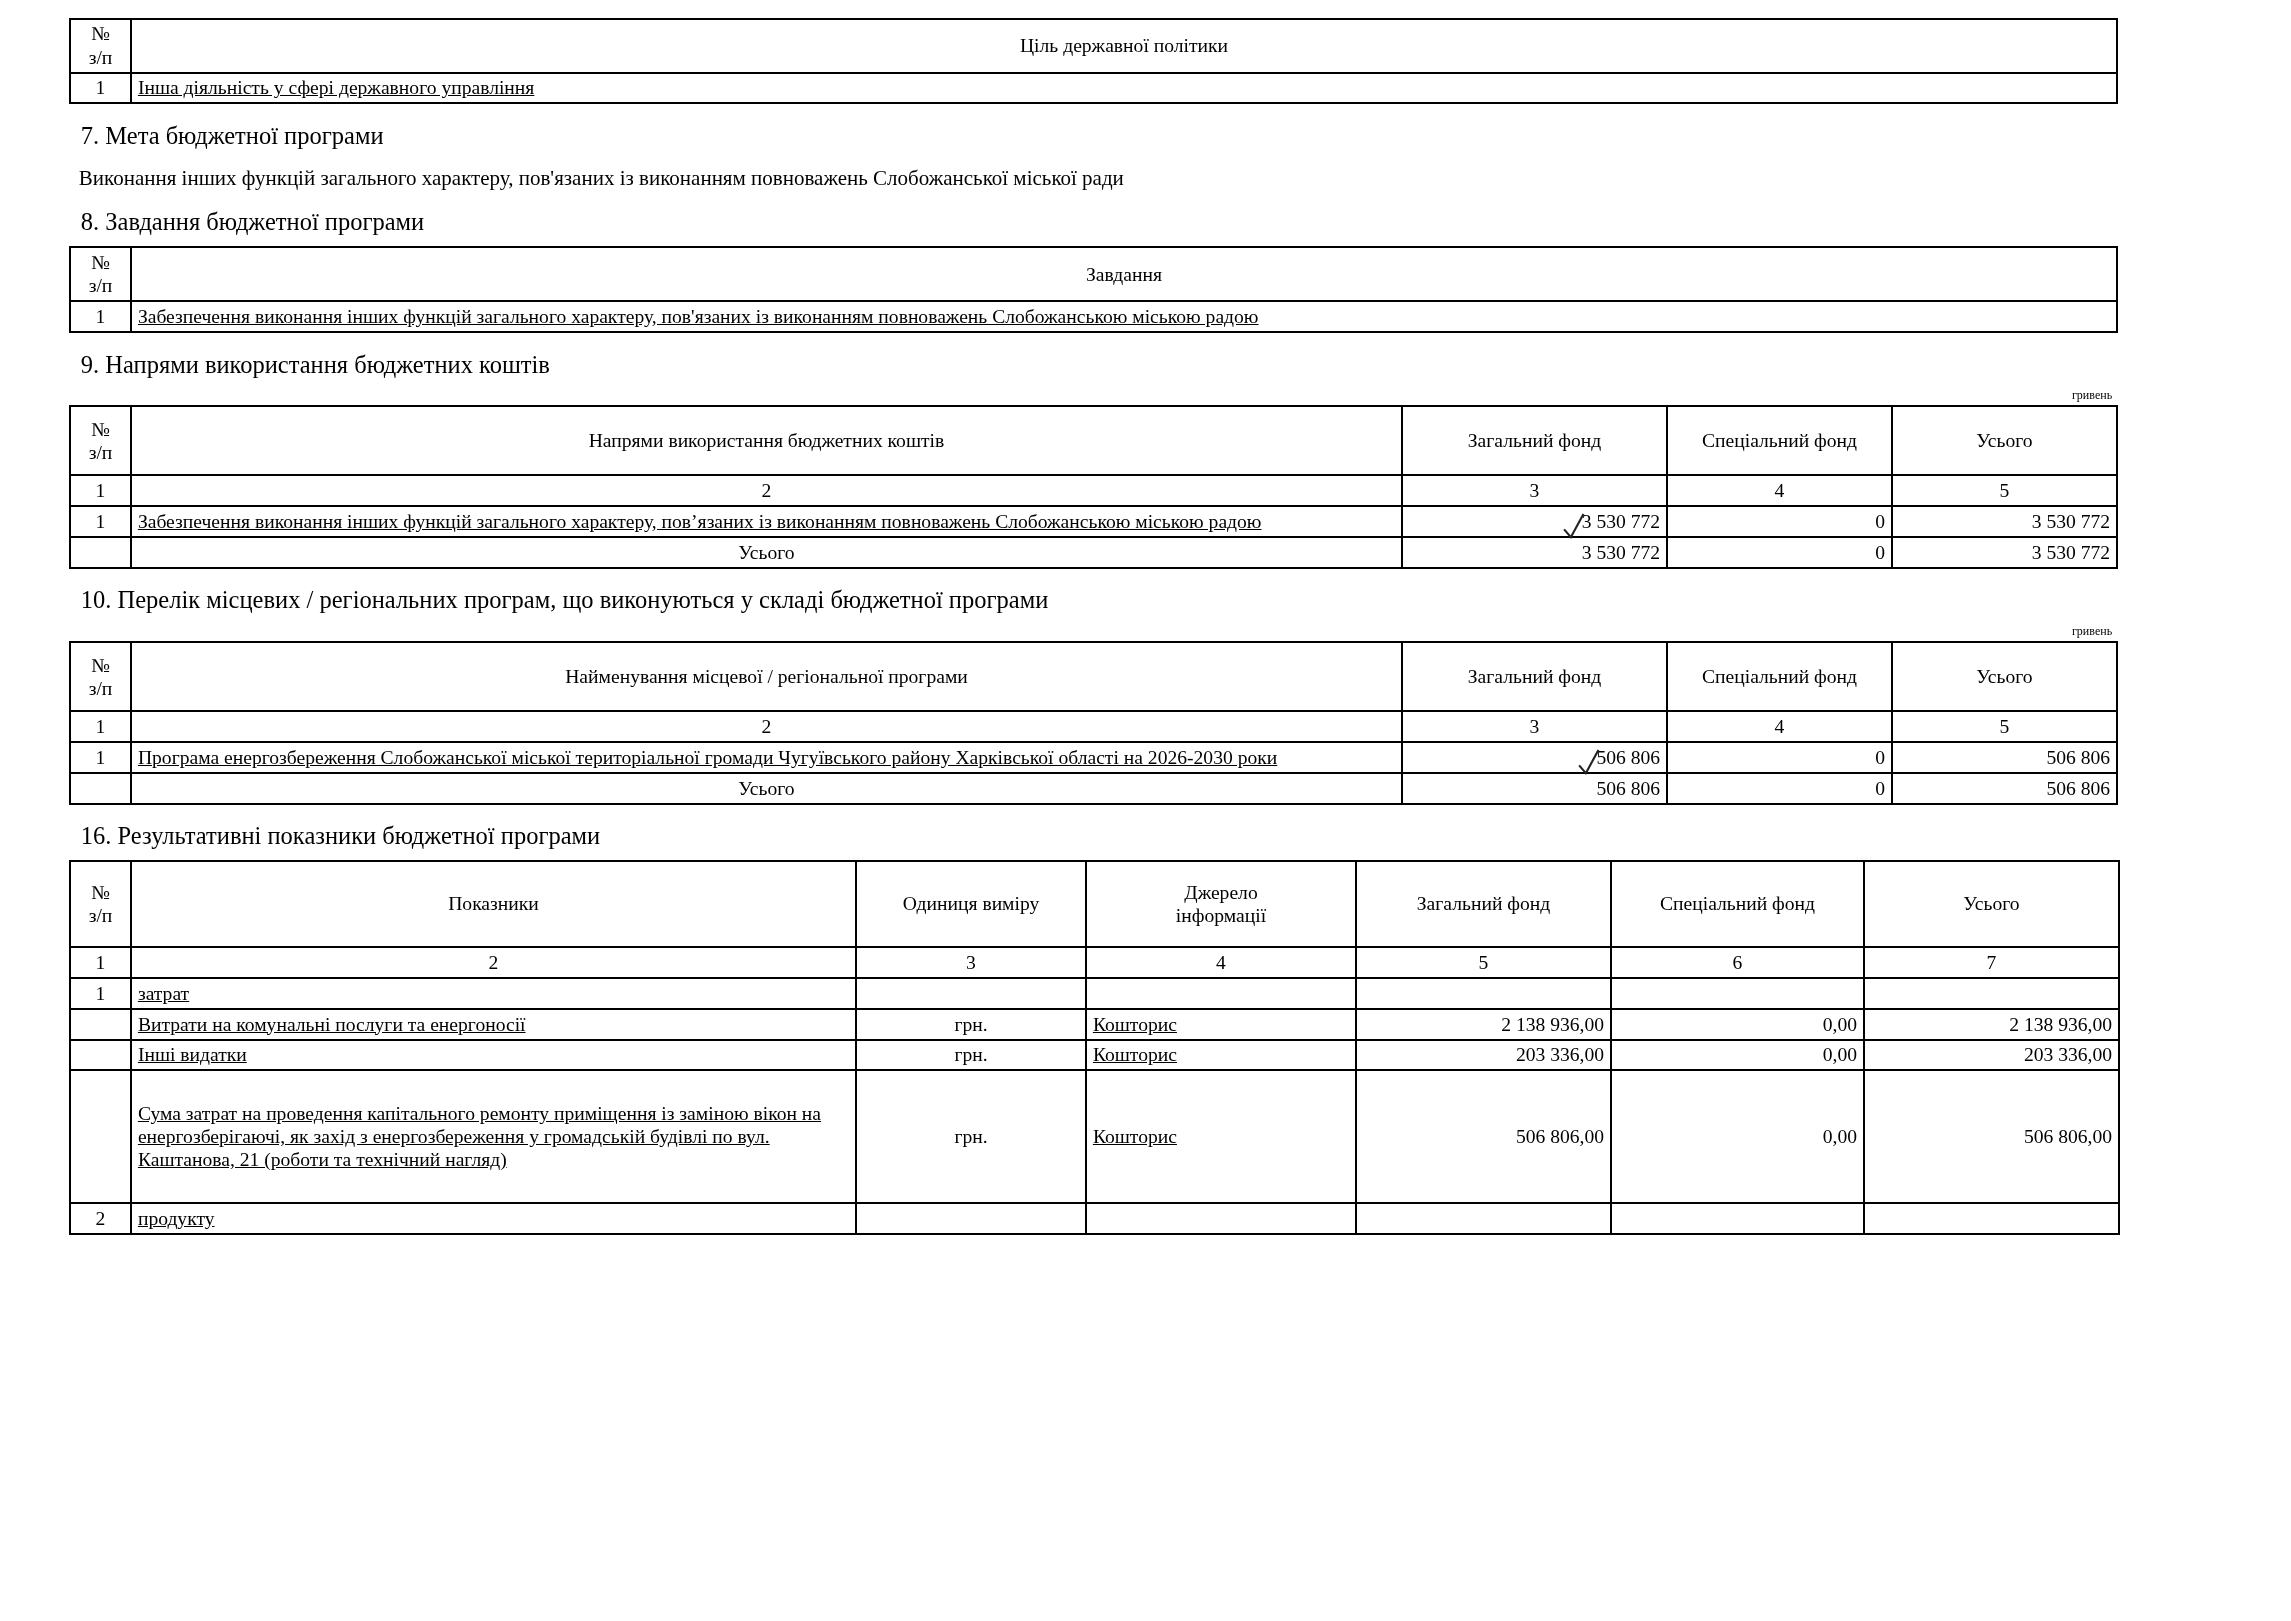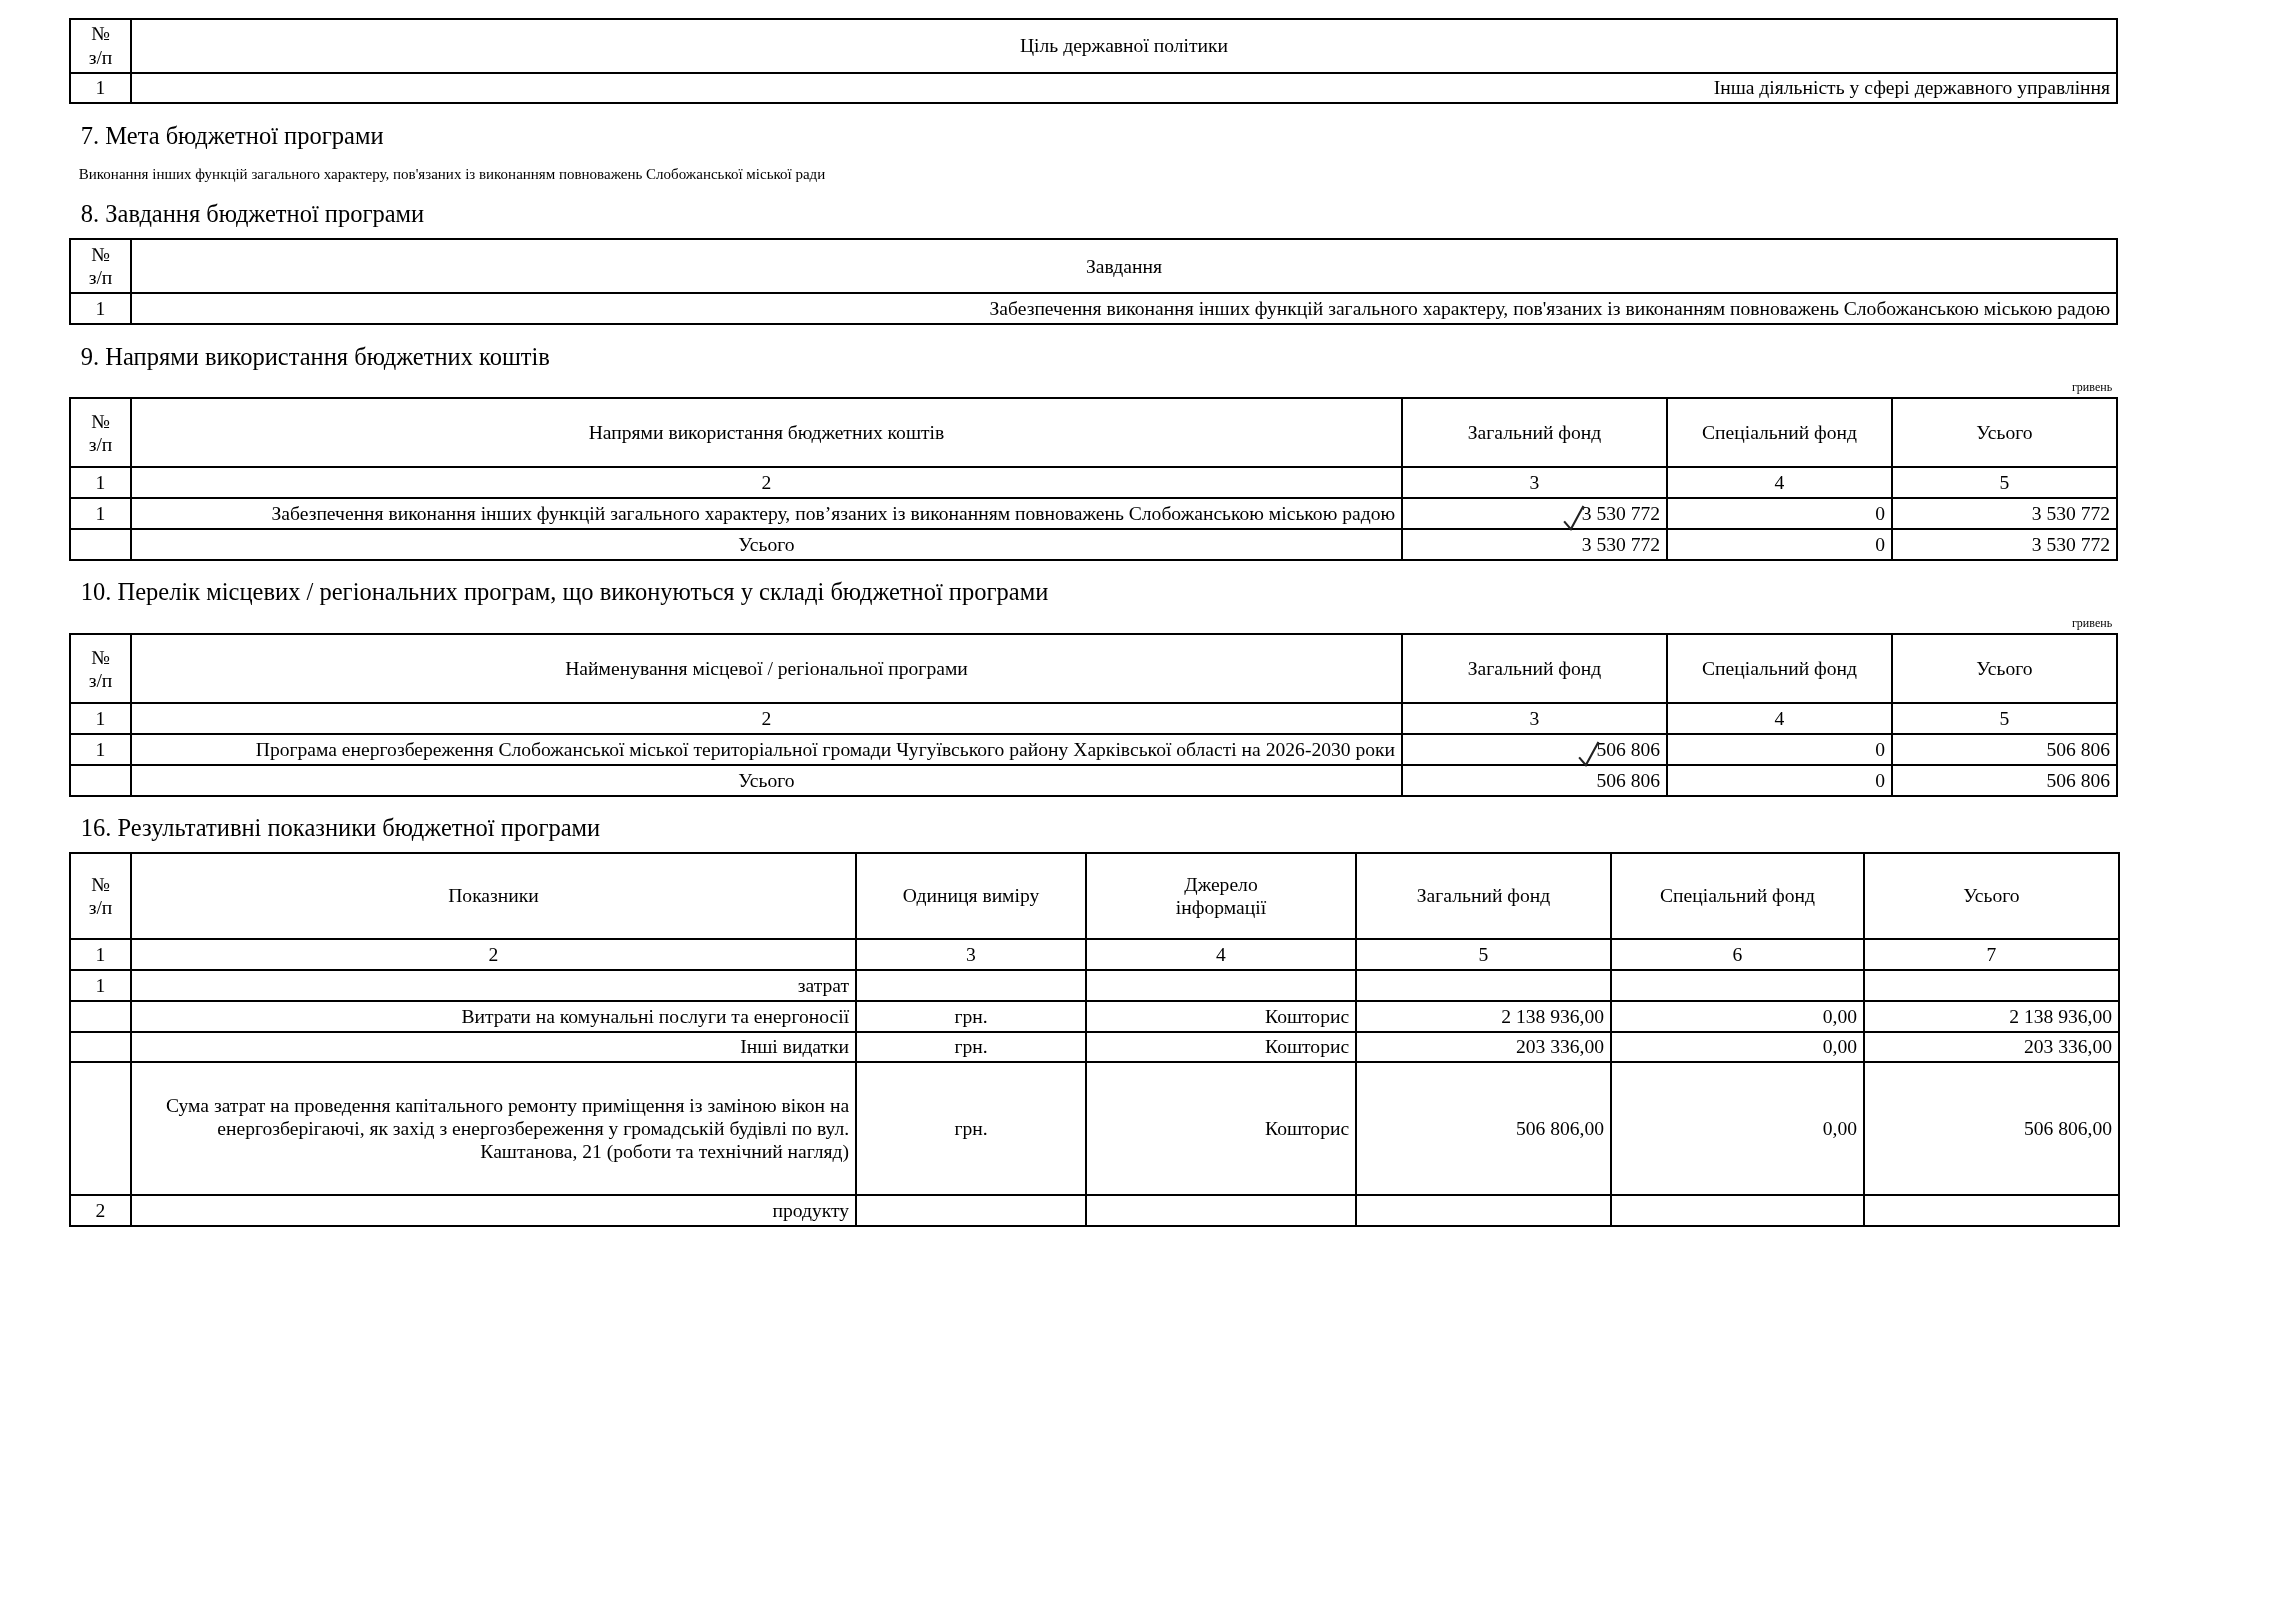--- a/index.html
+++ b/index.html
@@ -38,33 +38,33 @@
   table.doc td, table.doc th {
     border: 2px solid #000;
     padding: 2.9px 5.9px;
     font-size: 19.6px;
     line-height: 1.18;
     vertical-align: middle;
     font-weight: normal;
   }
   .c { text-align: center; }
   .r { text-align: right; margin-top: 46px; }
-  .l { text-align: right; }
+  .l { text-align: left; text-decoration: underline; }
   .b { font-weight: bold; }
   .num-head { font-size: 18.6px; line-height: 1.1; }
   .small-idx { font-size: 16.7px; }
 
   h2.section {
     font-size: 24.5px;
     font-weight: normal;
     margin: 17.6px 0 9.8px 11.8px;
     font-family: Liberation Serif, serif;
   }
   p.para {
-    font-size: 15px;
+    font-size: 21px;
     margin: 15.7px 0 13.7px 9.8px;
   }
   .grivnya {
     text-align: right;
     font-size: 12px;
     margin: 0 5.9px 2px 0;
     font-family: "Liberation Serif", serif;
   }
 
   .tick {

